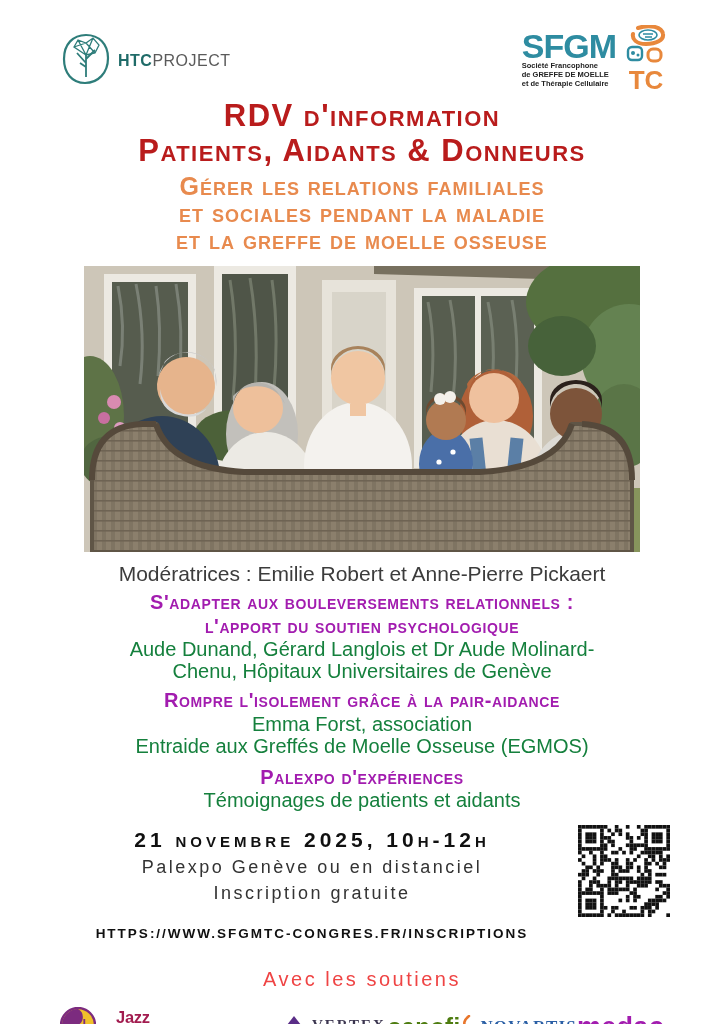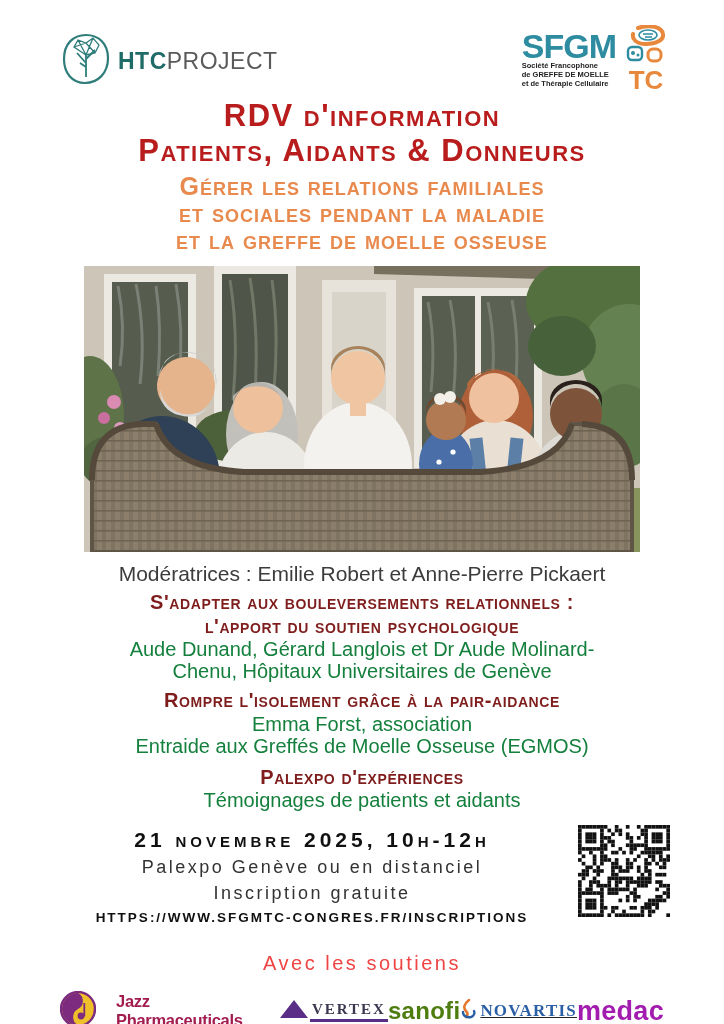--- a/index.html
+++ b/index.html
@@ -12,21 +12,21 @@
     font-family: "Liberation Sans", sans-serif;
     color: #222;
     overflow: hidden;
   }
   
   .header {
     display:flex; justify-content:space-between; align-items:center;
     padding: 30px 56px 0 62px; height: 92px;
   }
   .htc-logo { display:flex; align-items:center; gap:8px; }
-  .htc-text { font-size:23px; letter-spacing:0.5px; }
+  .htc-text { font-size:16px; letter-spacing:0.5px; }
   .htc-text .b { color:#1f6b68; font-weight:bold; }
   .htc-text .r { color:#5a5a5a; font-weight:400; }
   .sfgm-logo { display:flex; align-items:flex-start; gap:8px; }
   .sfgm-left { text-align:left; }
   .sfgm-main { font-size:34px; font-weight:bold; color:#2e8ca1; line-height:30px; letter-spacing:-1px;}
   .sfgm-sub { font-size:7.5px; font-weight:bold; line-height:9px; }
   .sfgm-right { display:flex; flex-direction:column; align-items:center; margin-top:-6px;}
   .sfgm-tc { font-size:26px; font-weight:bold; color:#e8883c; line-height:22px; }
   
   .title-block { text-align:center; margin-top:6px; }
@@ -43,38 +43,38 @@
   .photo-wrap { width:556px; height:286px; margin:12px auto 0 auto; }
   .photo-wrap svg { display:block; width:100%; height:100%; }
   
   .moderators { text-align:center; margin-top:10px; font-size:21px; color:#3c3c3c; }
   .session { text-align:center; }
   .session.first { margin-top:5px; }
   .session.second { margin-top:7px; }
   .session.third { margin-top:9px; }
   .session-title-line {
     display:block; font-variant: small-caps; font-weight:bold;
-    font-size:20px; line-height:23.5px; letter-spacing:0.6px; color:#7f1d1d;
+    font-size:20px; line-height:23.5px; letter-spacing:0.6px; color:#a21caf;
   }
   .session-speaker-line {
     display:block; font-size:20px; line-height:22px; color:#15803d;
   }
   
   .event-row { display:flex; align-items:flex-start; margin-top:14px; padding:0 54px; }
   .event-text { flex:1; text-align:center; padding-top:2px; }
   .event-date {
     font-variant: small-caps; font-weight:bold; font-size:21px;
     letter-spacing:4px; color:#101010; line-height:26px;
   }
   .event-venue, .event-reg {
     font-size:18px; letter-spacing:2.5px; color:#333; line-height:24px; margin-top:2px;
   }
   .event-url {
     font-size:13.5px; font-weight:bold; letter-spacing:2px; color:#101010;
-    text-transform:uppercase; line-height:20px; margin-top:3px;
+    text-transform:uppercase; line-height:20px; margin-top:19px;
   }
   .qr-box { width:92px; height:92px; margin-left:8px; }
   .qr-box svg { width:92px; height:92px; fill:#111; }
   
   .sponsors-heading { text-align:center; margin-top:24px; font-size:20px; letter-spacing:2.5px; color:#ef4444; }
   .sponsors-row {
     display:flex; justify-content:space-between; align-items:center;
     padding: 0 60px; margin-top:10px; height:52px;
   }
   .sponsor { display:flex; align-items:center; }

